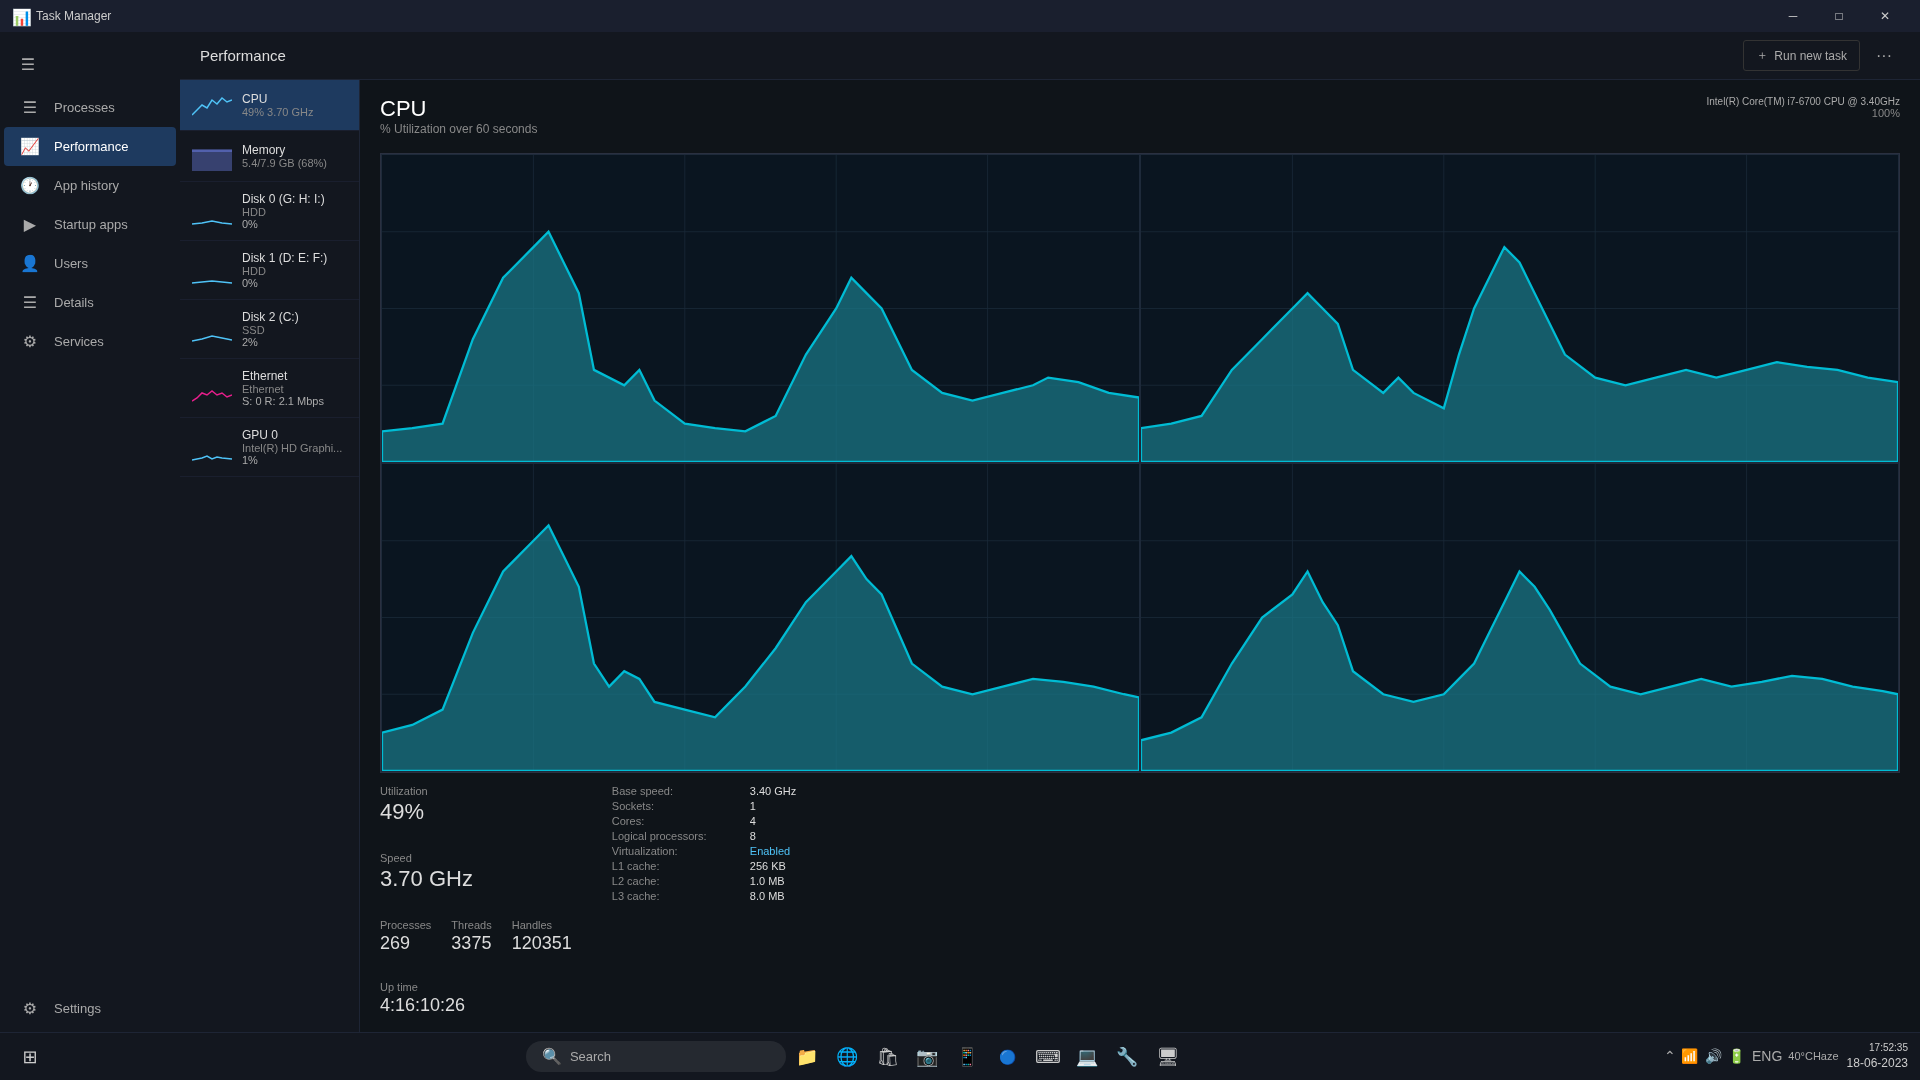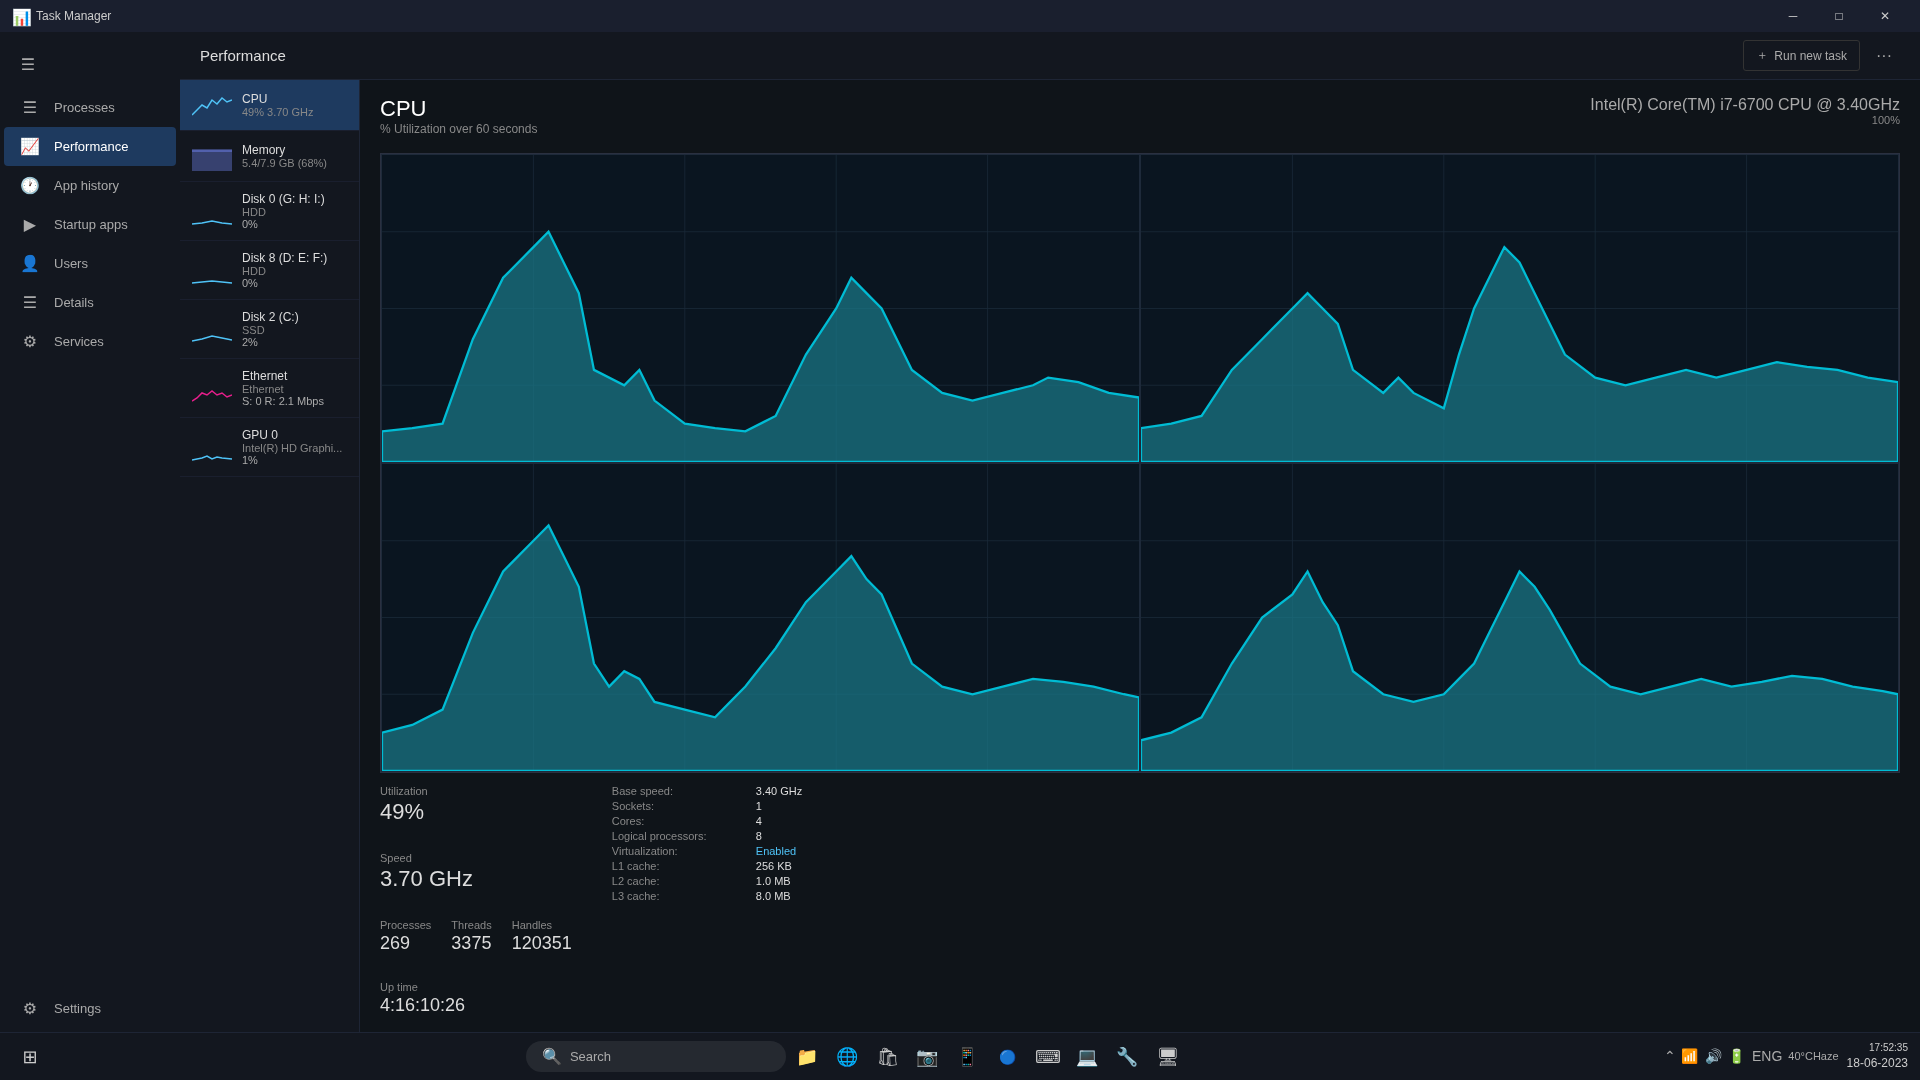--- a/index.html
+++ b/index.html
@@ -214,21 +214,21 @@
       justify-content: space-between;
       align-items: flex-start;
       margin-bottom: 4px;
     }
     .cpu-title {
       font-size: 22px;
       color: #fff;
       font-weight: 300;
     }
     .cpu-model {
-      font-size: 16px;
+      font-size: 10px;
       color: #aaa;
       text-align: right;
     }
     .cpu-subtitle {
       font-size: 12px;
       color: #888;
       margin-bottom: 13px;
     }
     .cpu-pct-label {
       font-size: 11px;
@@ -258,21 +258,21 @@
       display: flex;
       gap: 40px;
       padding: 12px 0 0 0;
       flex-shrink: 0;
     }
     .stat-group { display: flex; flex-direction: column; gap: 2px; }
     .stat-label { font-size: 11px; color: #888; }
     .stat-value { font-size: 22px; color: #ddd; font-weight: 300; }
 
     .stat-details { display: flex; flex-direction: column; gap: 3px; }
-    .stat-row { display: flex; gap: 14px; }
+    .stat-row { display: flex; gap: 8px; }
     .stat-key { font-size: 11px; color: #888; width: 130px; }
     .stat-val { font-size: 11px; color: #ddd; }
     .stat-val.enabled { color: #4fc3f7; }
 
     
     .taskbar {
       height: 48px;
       background: rgba(20,24,32,0.95);
       border-top: 1px solid #1e2535;
       display: flex;
@@ -431,21 +431,21 @@
           </div>
         </div>
 
         <div class="device-item">
           <div class="device-mini-chart">
             <svg viewBox="0 0 40 30" preserveAspectRatio="none">
               <polyline points="0,28 10,27 20,26 30,27 40,28" fill="none" stroke="#4fc3f7" stroke-width="1.5"></polyline>
             </svg>
           </div>
           <div class="device-info">
-            <div class="device-name">Disk 8 (D: E: F:)</div>
+            <div class="device-name">Disk 1 (D: E: F:)</div>
             <div class="device-sub">HDD</div>
             <div class="device-val">0%</div>
           </div>
         </div>
 
         <div class="device-item">
           <div class="device-mini-chart">
             <svg viewBox="0 0 40 30" preserveAspectRatio="none">
               <polyline points="0,27 10,25 20,22 30,24 40,26" fill="none" stroke="#4fc3f7" stroke-width="1.5"></polyline>
             </svg>

